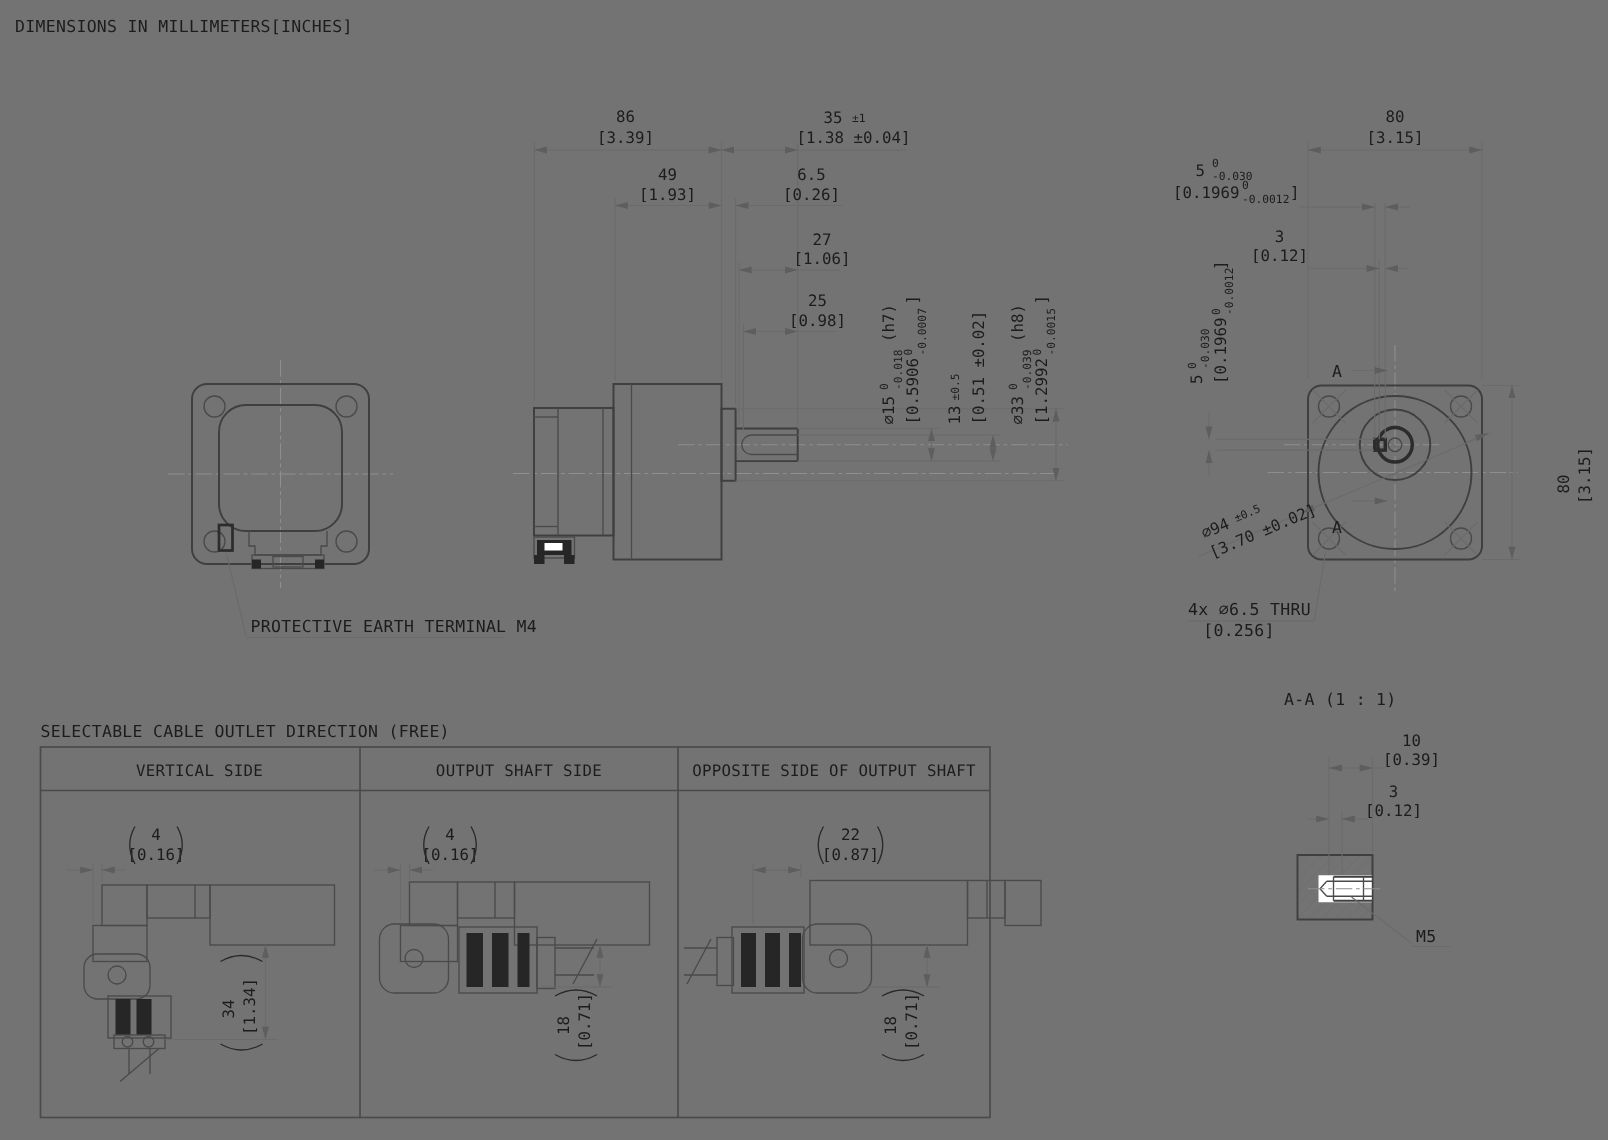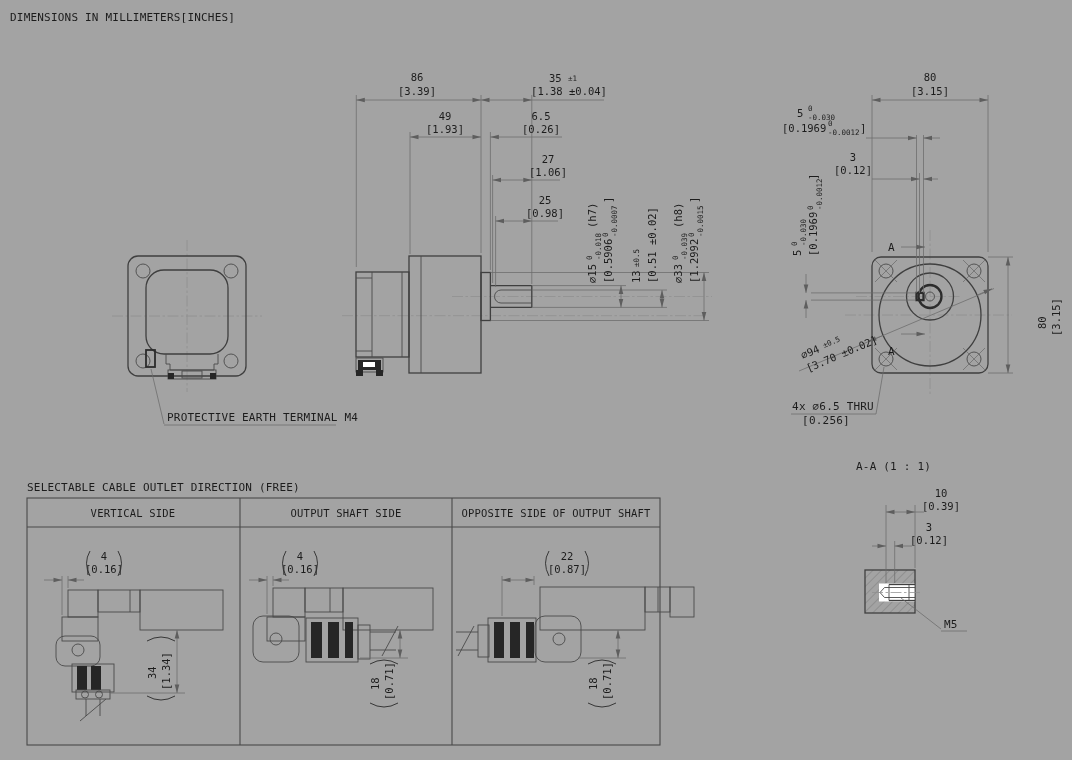--- a/index.html
+++ b/index.html
@@ -1,16 +1,16 @@
 <!DOCTYPE html>
 <html><head>
 <meta charset="utf-8">
 <style>
   html,body{margin:0;padding:0;background:#fff;}
-  #stage{width:1072px;height:760px;position:relative;background:#a3a3a3;}
+  #stage{width:1072px;height:760px;position:relative;background:#737373;}
   svg{display:block;}
   text{font-family:"DejaVu Sans Mono","Liberation Mono",monospace;fill:#1c1c1c;}
   .t{font-size:10.5px;}
   .ts{font-size:7.5px;}
   .tb{font-size:11px;letter-spacing:0.2px;}
   .hd{font-size:10.5px;letter-spacing:0.2px;}
   .mid{text-anchor:middle;}
   .ol{stroke:#3f3f3f;stroke-width:1.3;fill:none;}
   .olh{stroke:#2c2c2c;stroke-width:2.3;fill:none;}
   .ol2{stroke:#4a4a4a;stroke-width:0.9;fill:none;}

